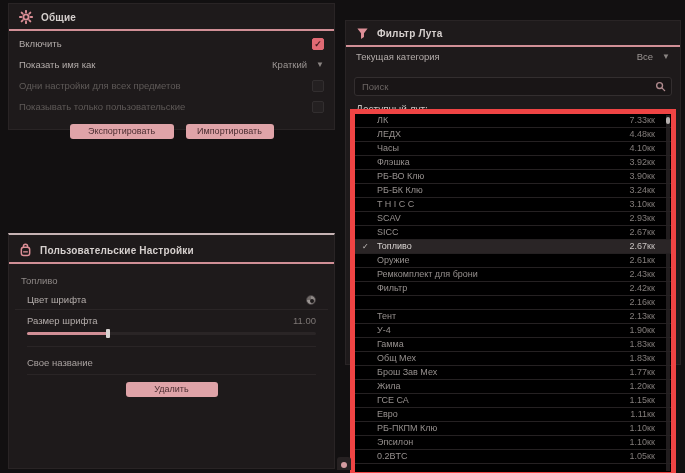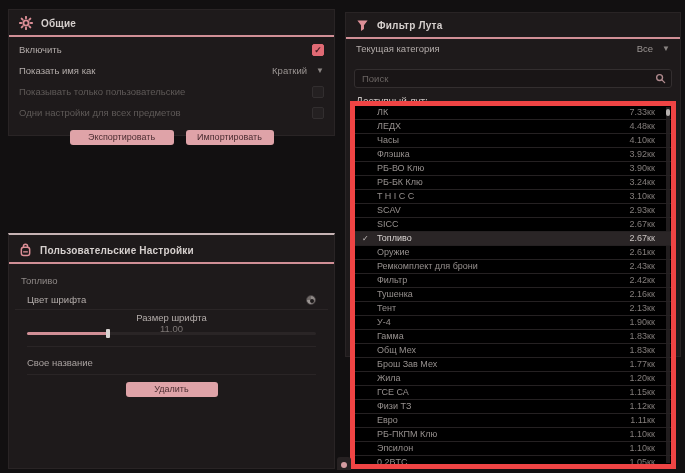--- a/index.html
+++ b/index.html
@@ -1,21 +1,21 @@
 <!DOCTYPE html>
 <html><head>
 <meta charset="utf-8">
 <style>
   html,body{margin:0;padding:0;background:#0e0c0d;}
   .page{position:relative;width:685px;height:473px;background:#121011;
         font-family:"Liberation Sans",sans-serif;overflow:hidden;}
   .panel{position:absolute;background:#1e1a1b;border:1px solid #292425;box-sizing:border-box;}
-  #panel-general{left:8px;top:9px;width:327px;height:127px;}
+  #panel-general{left:8px;top:3px;width:327px;height:127px;}
   #panel-custom{left:8px;top:233px;width:327px;height:236px;border-top:2px solid #c6b3b4;}
-  #panel-filter{left:345px;top:12px;width:336px;height:345px;}
+  #panel-filter{left:345px;top:20px;width:336px;height:345px;}
 
   .p-head{display:flex;align-items:center;gap:8px;padding:6px 10px 5px 10px;}
   .p-title{color:#d6d0ce;font-size:10px;font-weight:bold;letter-spacing:.2px;}
   .hr-pink{height:2px;background:#d18f96;margin:0 0 2px 0;}
 
   .row{display:flex;align-items:center;justify-content:space-between;
        padding:0 10px;height:21px;color:#b3acaa;font-size:9.5px;}
   .row.dim{color:#5f5a58;}
   .cbx{width:12px;height:12px;border-radius:2px;background:#242021;border:1px solid #3a3536;
        display:flex;align-items:center;justify-content:center;font-size:9px;color:transparent;box-sizing:border-box;}
@@ -25,21 +25,21 @@
   .chev{color:#8a8482;font-size:8px;}
 
   .btn-row{display:flex;justify-content:center;gap:12px;margin-top:7px;}
   .pinkbtn{background:#dfa3a8;color:#4b2d31;border:none;border-radius:3px;
            font-family:inherit;font-size:9px;padding:3px 0;min-width:104px;height:15px;line-height:9px;}
   .pinkbtn.small{min-width:88px;}
 
   .item-name{color:#8f8987;font-size:9.5px;padding:9px 0 4px 12px;}
   .crow{margin:0 6px;padding:0 12px 0 12px;height:19px;display:flex;align-items:center;
         justify-content:space-between;color:#b3acaa;font-size:9.5px;border-bottom:1px solid #2a2526;}
-  .crow.noline{border-bottom:none;height:16px;flex-direction:column;}
+  .crow.noline{border-bottom:none;height:16px;}
   .val-dim{color:#7d7775;}
   .slider-wrap{margin:2px 18px 6px 18px;position:relative;height:8px;border-bottom:1px solid #2a2526;padding-bottom:8px;}
   .slider-track{position:absolute;left:0;right:0;top:2px;height:3px;background:#2a2526;border-radius:2px;}
   .slider-fill{position:absolute;left:0;top:2px;height:3px;background:#d18f96;border-radius:2px;}
   .slider-thumb{position:absolute;top:-1px;width:4px;height:9px;background:#d8d3d1;border-radius:1px;}
   .name-input{display:block;width:calc(100% - 36px);margin:8px 18px 0 18px;background:transparent;border:none;
         border-bottom:1px solid #2a2526;color:#c5bfbd;font-family:inherit;font-size:9.5px;padding:2px 0 6px 0;outline:none;}
   .name-input::placeholder{color:#a9a2a0;}
 
   .f-row{display:flex;align-items:flex-start;justify-content:space-between;padding:0 10px;height:24px;
@@ -106,26 +106,26 @@
 
     <div class="row">
       <span>Показать имя как</span>
       <span class="sel-like">
         <span>Краткий</span>
         <span class="chev">▼</span>
       </span>
     </div>
 
     <div class="row dim">
+      <span>Одни настройки для всех предметов</span>
+      <span class="cbx">✓</span>
+    </div>
+
+    <div class="row dim">
       <span>Показывать только пользовательские</span>
-      <span class="cbx">✓</span>
-    </div>
-
-    <div class="row dim">
-      <span>Одни настройки для всех предметов</span>
       <span class="cbx">✓</span>
     </div>
 
     <div class="btn-row">
       <button class="pinkbtn">Экспортировать</button>
       <button class="pinkbtn small">Импортировать</button>
     </div>
   </section>
 
   <section class="panel" id="panel-custom">
@@ -260,21 +260,20 @@
     <span class="lr-name">Ремкомплект для брони</span>
     <span class="lr-val">2.43кк</span>
   </div>
         <div class="loot-row">
     <span class="lr-check"></span>
     <span class="lr-name">Фильтр</span>
     <span class="lr-val">2.42кк</span>
   </div>
         <div class="loot-row">
     <span class="lr-check"></span>
-    <span class="lr-name">Тушенка</span>
     <span class="lr-val">2.16кк</span>
   </div>
         <div class="loot-row">
     <span class="lr-check"></span>
     <span class="lr-name">Тент</span>
     <span class="lr-val">2.13кк</span>
   </div>
         <div class="loot-row">
     <span class="lr-check"></span>
     <span class="lr-name">У-4</span>
@@ -300,25 +299,20 @@
     <span class="lr-name">Жила</span>
     <span class="lr-val">1.20кк</span>
   </div>
         <div class="loot-row">
     <span class="lr-check"></span>
     <span class="lr-name">ГСЕ СА</span>
     <span class="lr-val">1.15кк</span>
   </div>
         <div class="loot-row">
     <span class="lr-check"></span>
-    <span class="lr-name">Физи ТЗ</span>
-    <span class="lr-val">1.12кк</span>
-  </div>
-        <div class="loot-row">
-    <span class="lr-check"></span>
     <span class="lr-name">Евро</span>
     <span class="lr-val">1.11кк</span>
   </div>
         <div class="loot-row">
     <span class="lr-check"></span>
     <span class="lr-name">РБ-ПКПМ Клю</span>
     <span class="lr-val">1.10кк</span>
   </div>
         <div class="loot-row">
     <span class="lr-check"></span>

